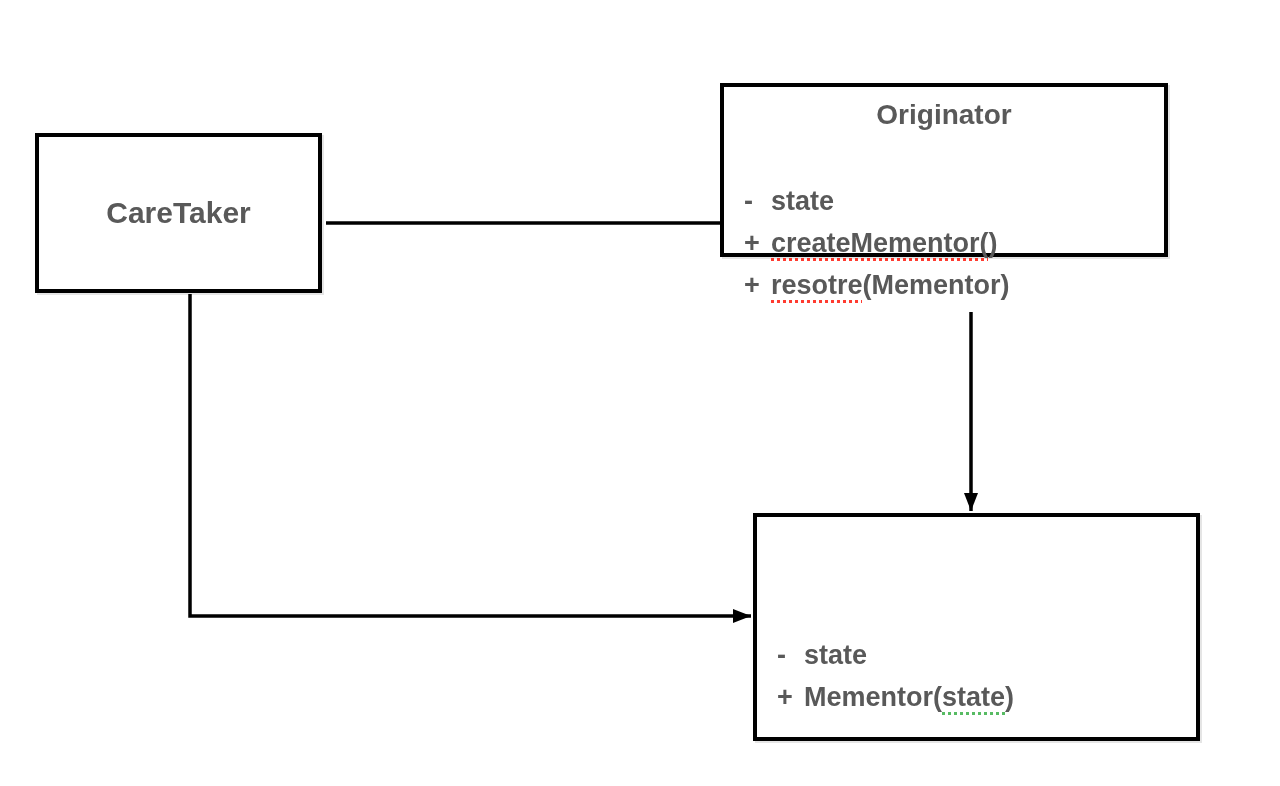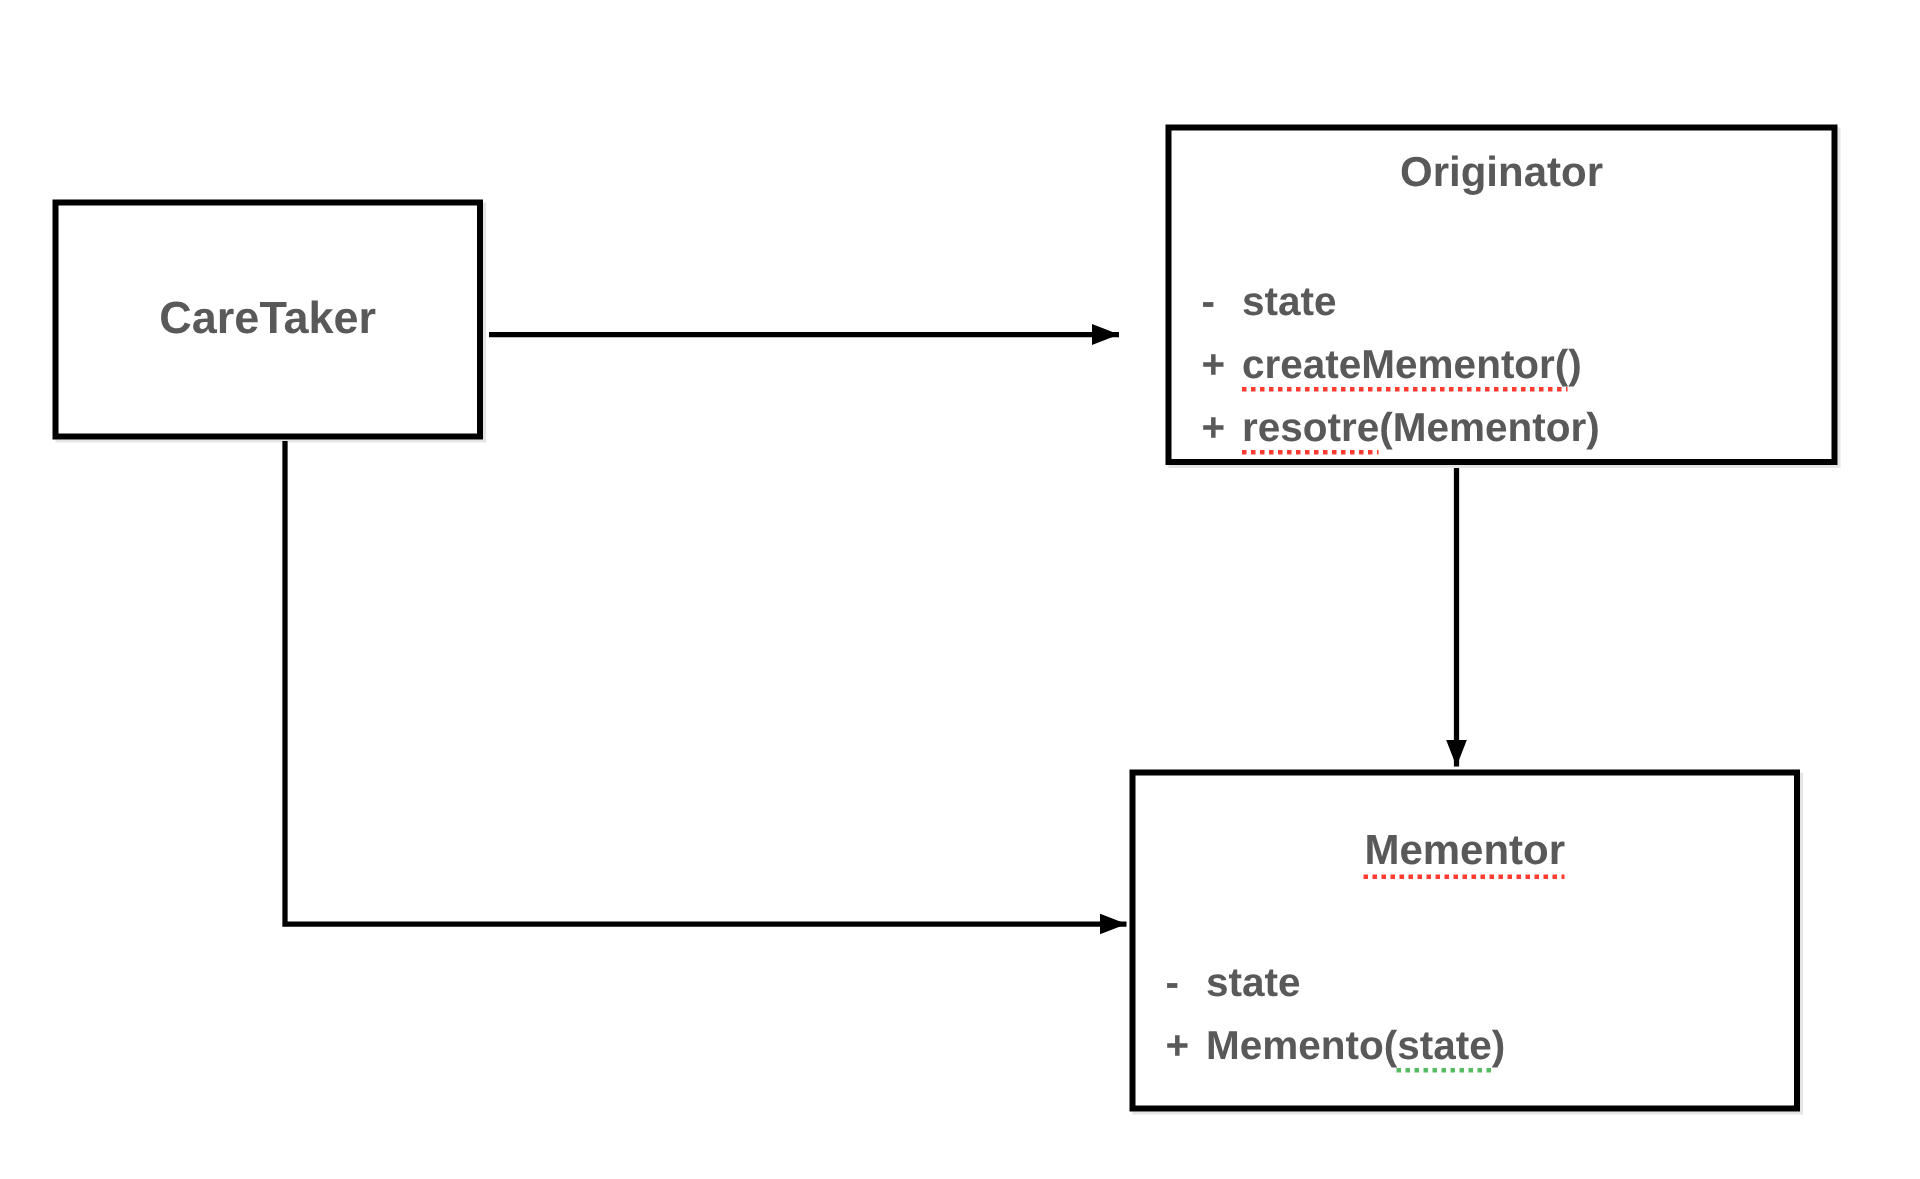--- a/index.html
+++ b/index.html
@@ -33,22 +33,22 @@
   }
   .box-caretaker {
     left: 35px;  top: 133px;
     width: 287px; height: 160px;
     display: flex;
     align-items: center;
     justify-content: center;
     font-size: 30px;
   }
   .box-originator {
-    left: 777px; top: 83px;
-    width: 448px; height: 227px;
+    left: 720px; top: 83px;
+    width: 448px; height: 174px;
   }
   .box-mementor {
     left: 753px; top: 513px;
     width: 447px; height: 228px;
   }
   .box-title {
     position: absolute;
     left: 0; right: 0;
     text-align: center;
     font-size: 28px;
@@ -130,26 +130,25 @@
         <span class="mtext"><span class="u-red">createMementor(</span><span>)</span></span>
       </div>
       <div class="member">
         <span class="prefix">+</span>
         <span class="mtext"><span class="u-red">resotre</span><span>(Mementor)</span></span>
       </div>
     </div>
   </div>
 
   <div class="uml-box box-mementor">
-    <div class="box-title"><span class="title-underline">Mementor</span></div>
     <div class="members">
       <div class="member">
         <span class="prefix">-</span>
         <span class="mtext"><span>state</span></span>
       </div>
       <div class="member">
         <span class="prefix">+</span>
-        <span class="mtext"><span>Memento(</span><span class="u-green">state</span><span>)</span></span>
+        <span class="mtext"><span>Mementor(</span><span class="u-green">state</span><span>)</span></span>
       </div>
     </div>
   </div>
 
 </div>
 
 </body></html>

